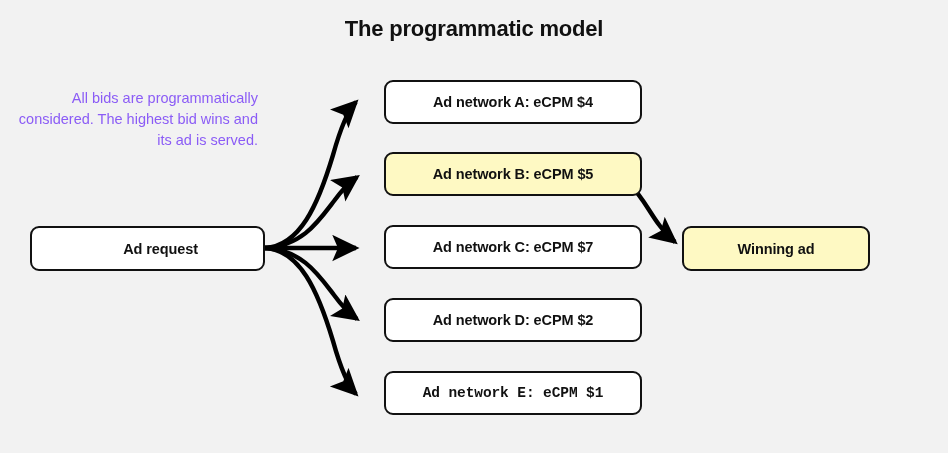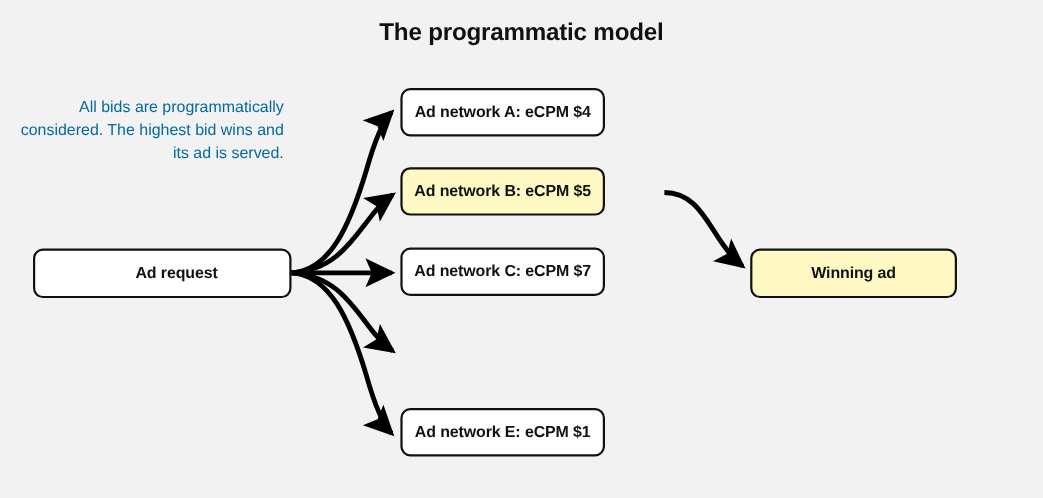--- a/index.html
+++ b/index.html
@@ -40,21 +40,21 @@
     letter-spacing: -0.2px;
   }
   .caption {
     position: absolute;
     left: 6px;
     top: 88px;
     width: 252px;
     text-align: right;
     font-size: 14.5px;
     line-height: 21px;
-    color: #0369a1;
+    color: #8b5cf6;
   }
   .node {
     position: absolute;
     box-sizing: border-box;
     border: 2px solid #111111;
     border-radius: 9px;
     background: #ffffff;
     display: flex;
     align-items: center;
     justify-content: center;
@@ -71,29 +71,29 @@
     pointer-events: none;
   }
   #node-request {
     left: 30px;
     top: 226px;
     width: 235px;
     height: 45px;
     padding-left: 26px;
   }
   .net-node {
-    left: 364px;
-    width: 186px;
+    left: 384px;
+    width: 258px;
     height: 44px;
   }
   #node-net-0 { top: 80px; }
   #node-net-1 { top: 152px; }
   #node-net-2 { top: 225px; }
   #node-net-3 { top: 298px; }
-  #node-net-4 { top: 371px; }
+  #node-net-4 { top: 371px; font-family: Liberation Mono, monospace; }
   #node-winner {
     left: 682px;
     top: 226px;
     width: 188px;
     height: 45px;
   }
 </style>
 </head>
 <body>
 
@@ -129,20 +129,23 @@
   </div>
 
   <div class="node net-node green" id="node-net-1">
     <span class="node-label">Ad network B: eCPM $5</span>
   </div>
 
   <div class="node net-node" id="node-net-2">
     <span class="node-label">Ad network C: eCPM $7</span>
   </div>
 
+  <div class="node net-node" id="node-net-3">
+    <span class="node-label">Ad network D: eCPM $2</span>
+  </div>
 
   <div class="node net-node" id="node-net-4">
     <span class="node-label">Ad network E: eCPM $1</span>
   </div>
 
   <div class="node green" id="node-winner">
     <span class="node-label">Winning ad</span>
   </div>
 
 </div>

